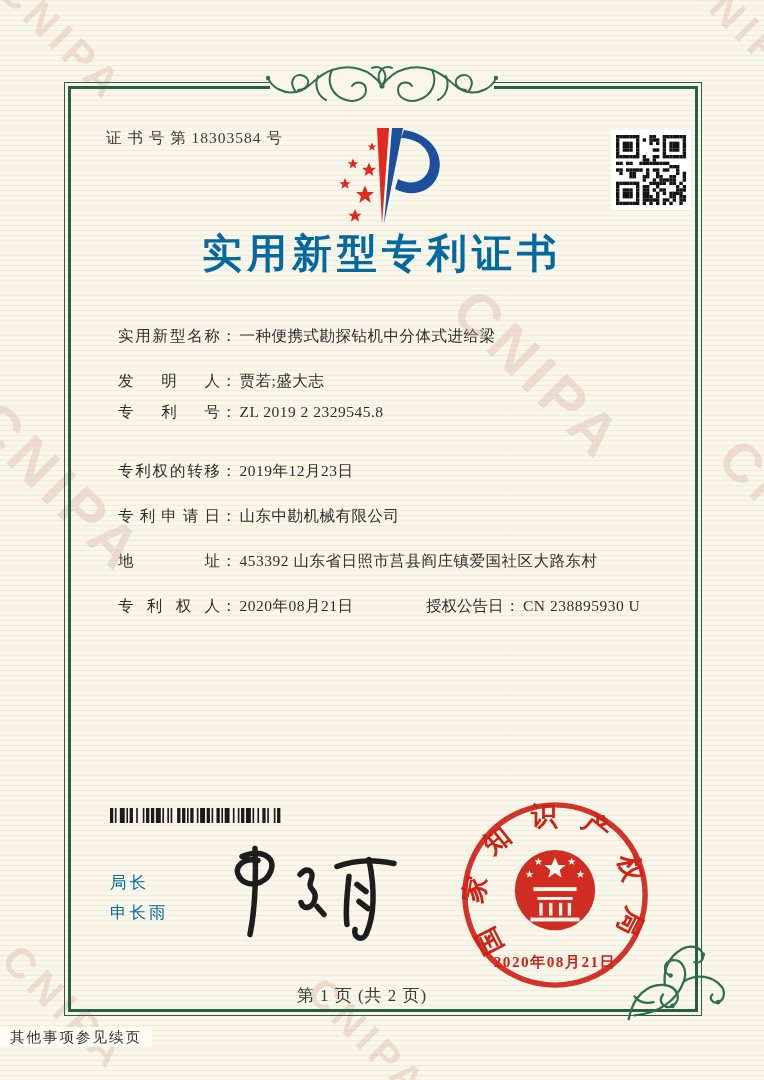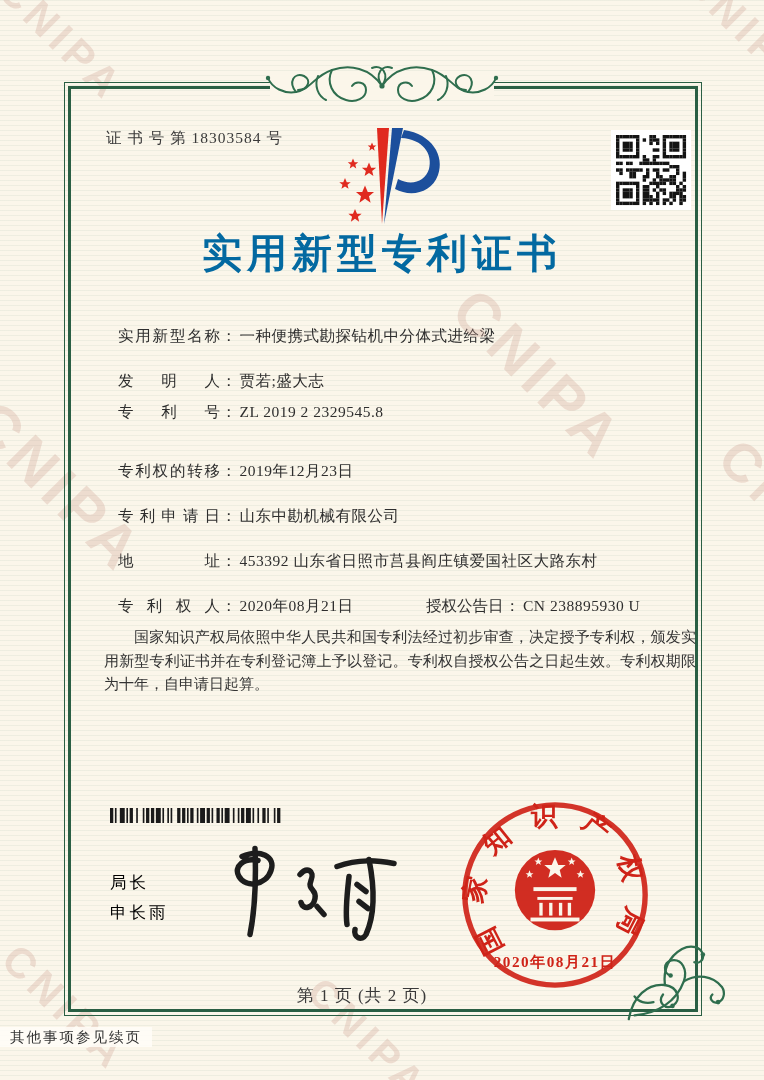--- a/index.html
+++ b/index.html
@@ -18,21 +18,21 @@
   .abs{position:absolute;z-index:3;}
   .cert-no{left:106px;top:128px;font-size:15.5px;letter-spacing:1px;color:#3a3a3a;}
   .title{left:0;right:0;top:226px;text-align:center;font-size:40px;font-weight:bold;letter-spacing:5px;color:#0369a1;}
   .frow{position:absolute;left:108px;font-size:15.5px;white-space:nowrap;color:#2e2e2e;}
   .flabel{display:inline-block;width:102px;text-align:justify;text-align-last:justify;vertical-align:top;margin-left:10px;}
   .fcolon{margin:0 3px 0 1px;}
   .fvalue{letter-spacing:0.5px;}
   .fpair2{position:absolute;left:318px;top:0;white-space:nowrap;}
   .paras{left:104px;top:626px;width:592px;font-size:15px;line-height:23.5px;color:#333;text-align:justify;}
   .paras p{margin:0;text-indent:2em;}
-  .officer{left:110px;font-size:16.5px;letter-spacing:3px;color:#000000;}
+  .officer{left:110px;font-size:16.5px;letter-spacing:3px;color:#0369a1;}
   .page-info{left:0;right:40px;top:984px;text-align:center;font-size:17px;letter-spacing:1px;color:#3a3a3a;}
   .footer-note{left:0;right:0;top:1028px;text-align:left;font-size:14.5px;letter-spacing:2px;color:#333;z-index:3;}
   .footer-note span{background:rgba(255,253,248,0.85);padding:2px 10px;}
   .qr-box{left:611px;top:130px;width:80px;height:80px;background:#fff;}
   svg{display:block;}
 </style>
 </head>
 <body>
 
 <svg width="0" height="0" style="position:absolute" aria-hidden="true">
@@ -361,21 +361,20 @@
   <span class="flabel">地址</span><span class="fcolon">：</span><span class="fvalue">453392 山东省日照市莒县阎庄镇爱国社区大路东村</span>
 </div>
 <div class="frow" style="top:596px">
   <span class="flabel">专利权人</span><span class="fcolon">：</span><span class="fvalue">2020年08月21日</span>
   <span class="fpair2">
     <span>授权公告日</span><span class="fcolon">：</span><span class="fvalue">CN 238895930 U</span>
   </span>
 </div>
 
 <div class="abs paras">
-  <p>国家知识产权局依照中华人民共和国专利法经过初步审查，决定授予专利权，颁发实用新型专利证书并在专利登记簿上予以登记。专利权自授权公告之日起生效。专利权期限为十年，自申请日起算。</p>
 </div>
 
 <svg class="abs" style="left:110px;top:808px;" width="172" height="15">
     <rect x="0" y="0" width="3.276190476190476" height="15" fill="#1a1a1a"></rect>
     <rect x="4.914285714285715" y="0" width="1.638095238095238" height="15" fill="#1a1a1a"></rect>
     <rect x="9.82857142857143" y="0" width="4.914285714285715" height="15" fill="#1a1a1a"></rect>
     <rect x="16.38095238095238" y="0" width="1.638095238095238" height="15" fill="#1a1a1a"></rect>
     <rect x="19.65714285714286" y="0" width="3.276190476190476" height="15" fill="#1a1a1a"></rect>
     <rect x="26.20952380952381" y="0" width="1.638095238095238" height="15" fill="#1a1a1a"></rect>
     <rect x="32.76190476190476" y="0" width="1.638095238095238" height="15" fill="#1a1a1a"></rect>

